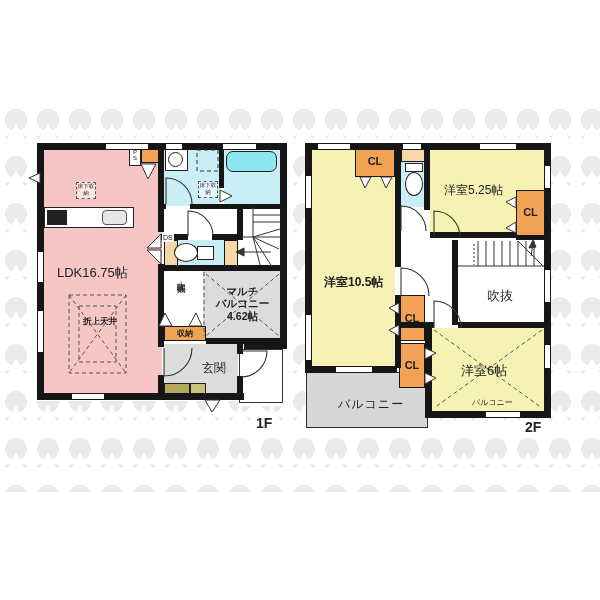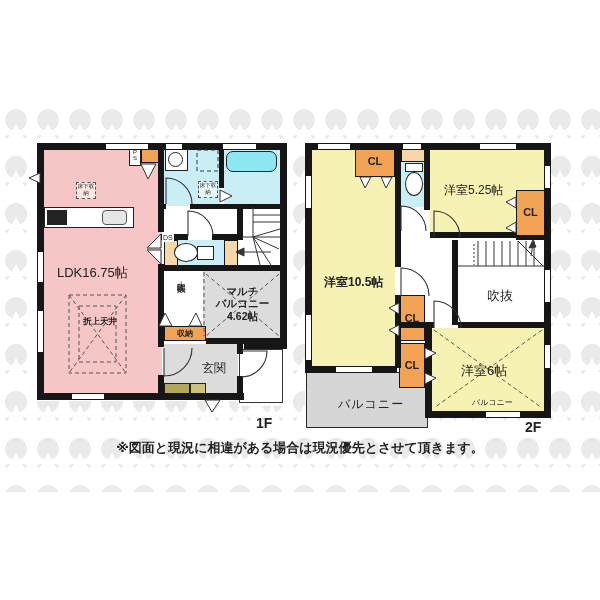--- a/index.html
+++ b/index.html
@@ -202,14 +202,13 @@
   <div class="lbl" style="left:461px;top:364px;font-size:13px;">洋室6帖</div>
   <div class="lbl" style="left:487px;top:289px;font-size:13px;">吹抜</div>
   <div class="lbl" style="left:472px;top:398px;font-size:8px;">バルコニー</div>
   <div class="lbl" style="left:338px;top:398px;font-size:12px;letter-spacing:1px;">バルコニー</div>
   <div class="lbl center" style="left:355px;top:155px;width:40px;font-size:11px;">CL</div>
   <div class="lbl center" style="left:516px;top:206px;width:29px;font-size:11px;">CL</div>
   <div class="lbl center" style="left:399px;top:312px;width:26px;font-size:11px;">CL</div>
   <div class="lbl center" style="left:399px;top:359px;width:26px;font-size:11px;">CL</div>
   <div class="lbl" style="left:525px;top:419px;font-size:14px;font-weight:bold;">2F</div>
 
-  <div class="lbl center" style="left:0;top:441px;width:600px;font-size:13px;">※図面と現況に相違がある場合は現況優先とさせて頂きます。</div>
 </div>
 
 </body></html>

